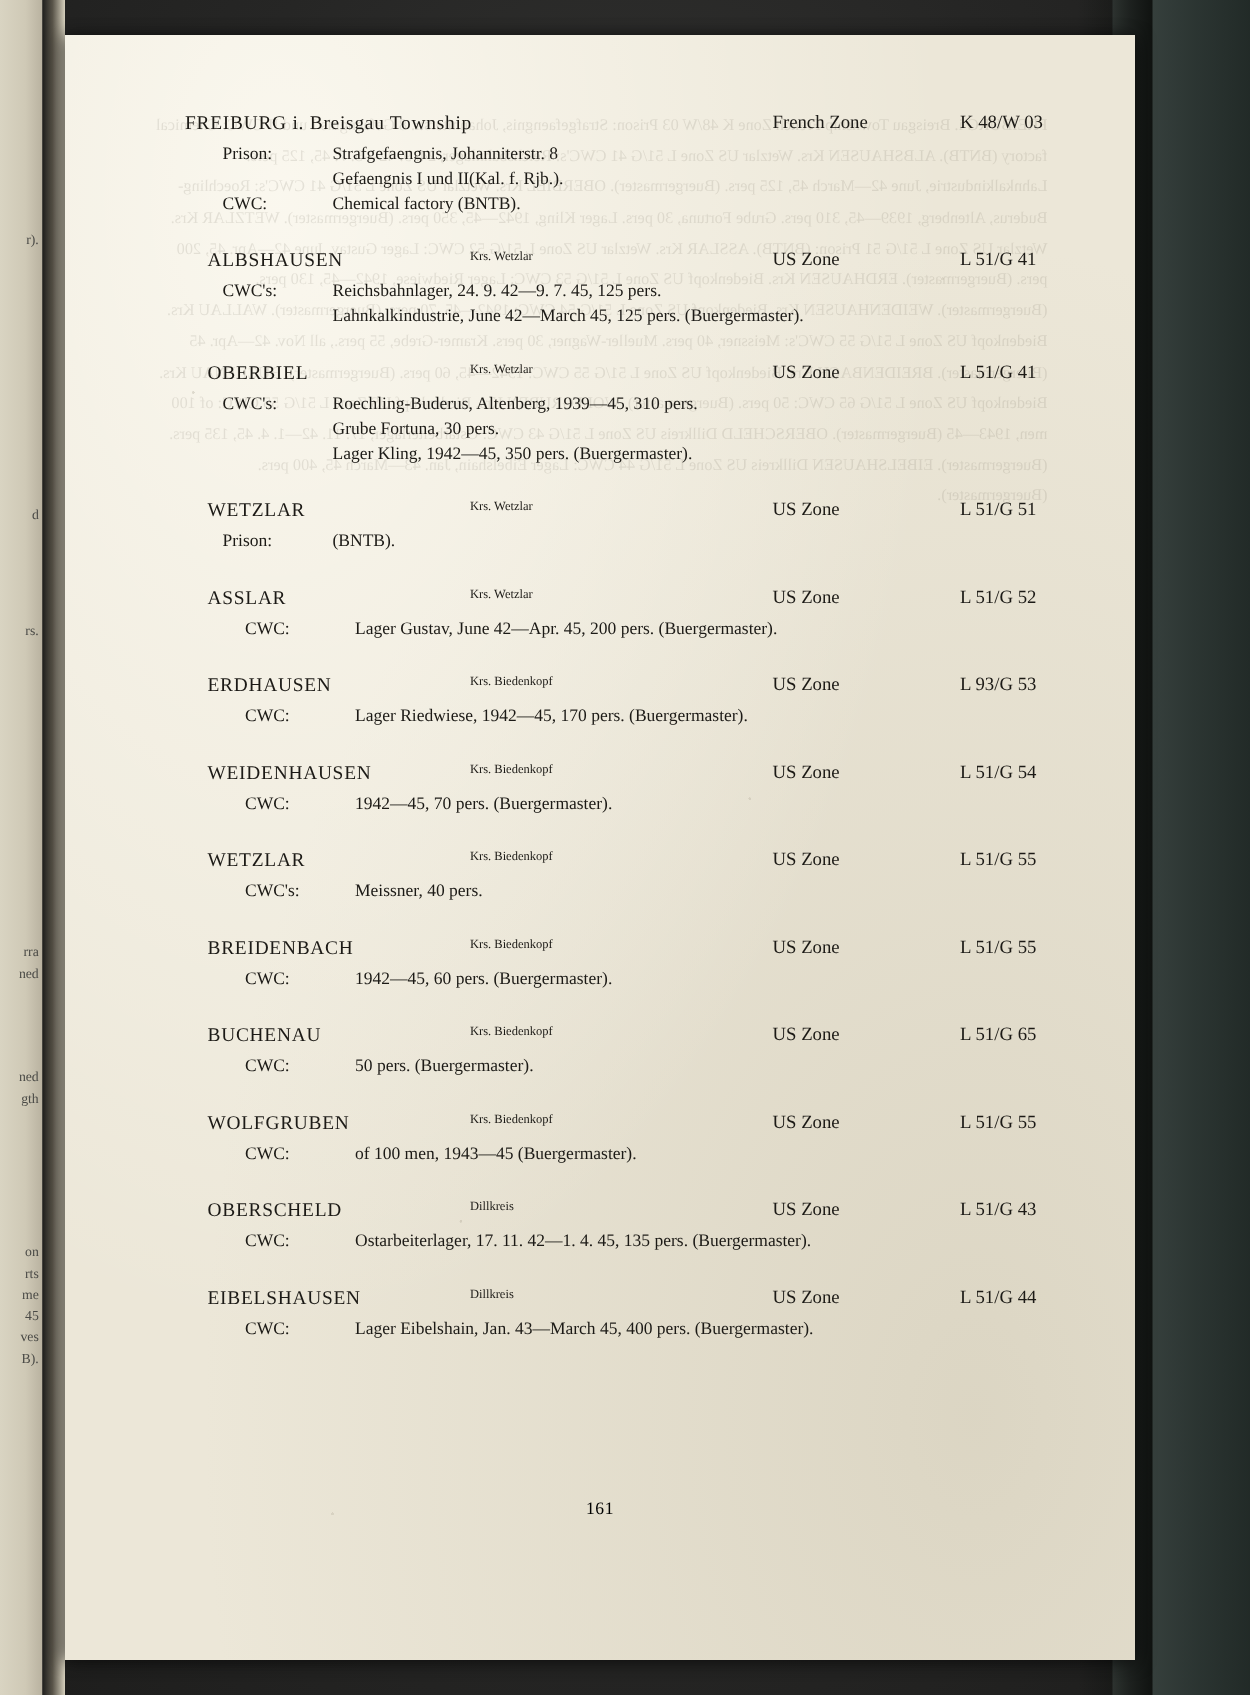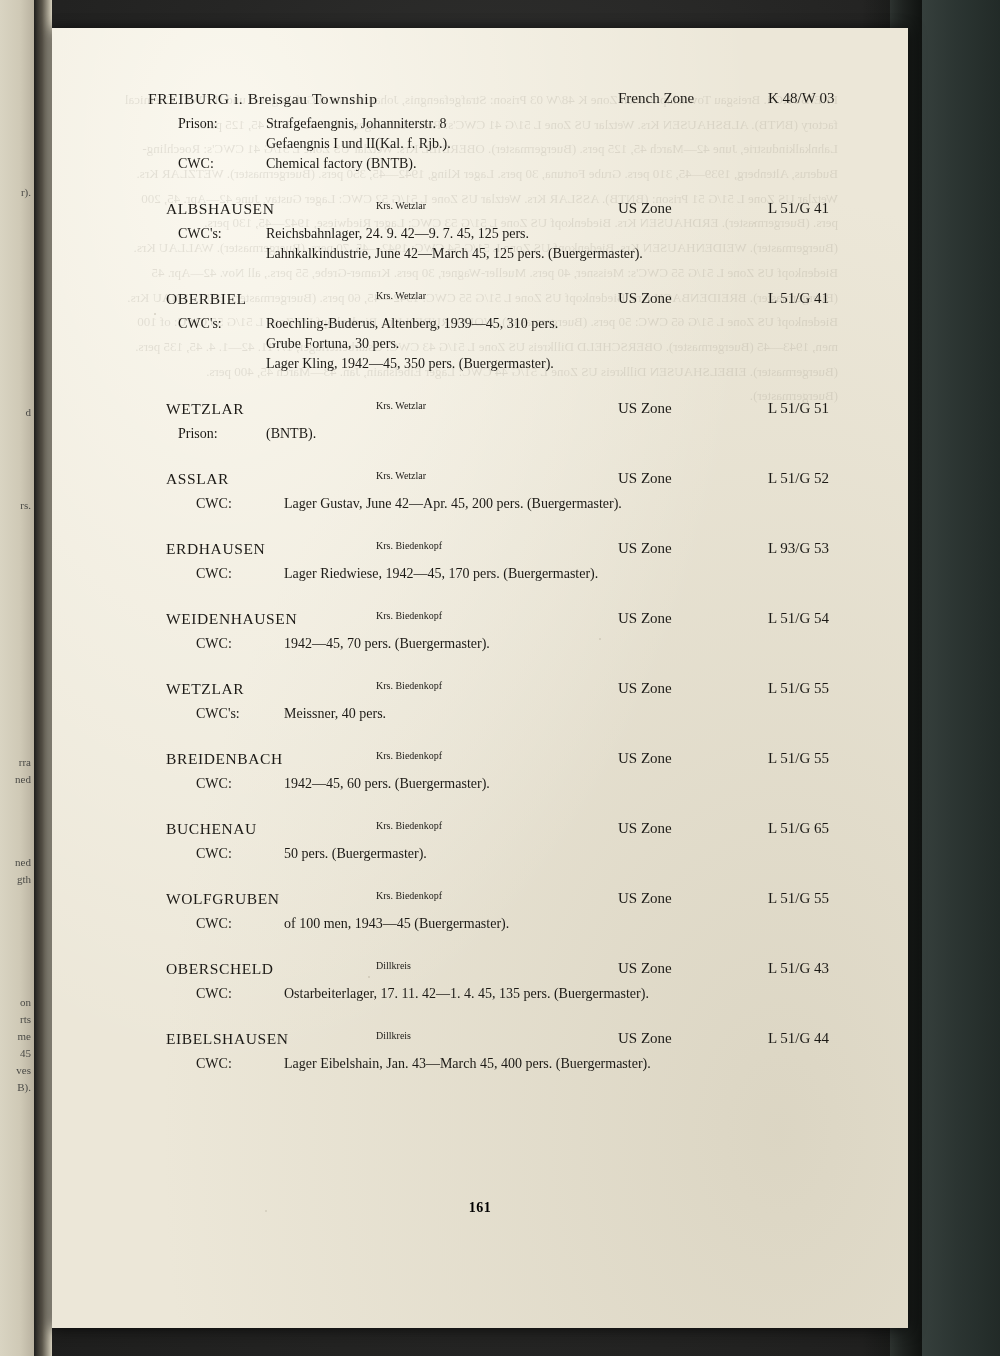--- a/index.html
+++ b/index.html
@@ -160,21 +160,20 @@
   .paren { display: inline-block; }
 
   .folio {
     position: absolute;
     bottom: 112px;
     left: 0;
     width: 100%;
     text-align: center;
     font-size: 14px;
     letter-spacing: .5px;
-    font-weight: bold;
   }
 
   
   .speckle {
     position: absolute; inset: 0; pointer-events: none;
     background-image:
       radial-gradient(circle at 12% 22%, rgba(120,110,90,.20) 0 1px, transparent 1.2px),
       radial-gradient(circle at 64% 47%, rgba(120,110,90,.16) 0 1px, transparent 1.2px),
       radial-gradient(circle at 37% 73%, rgba(120,110,90,.18) 0 1px, transparent 1.2px),
       radial-gradient(circle at 82% 15%, rgba(120,110,90,.14) 0 1px, transparent 1.2px),

